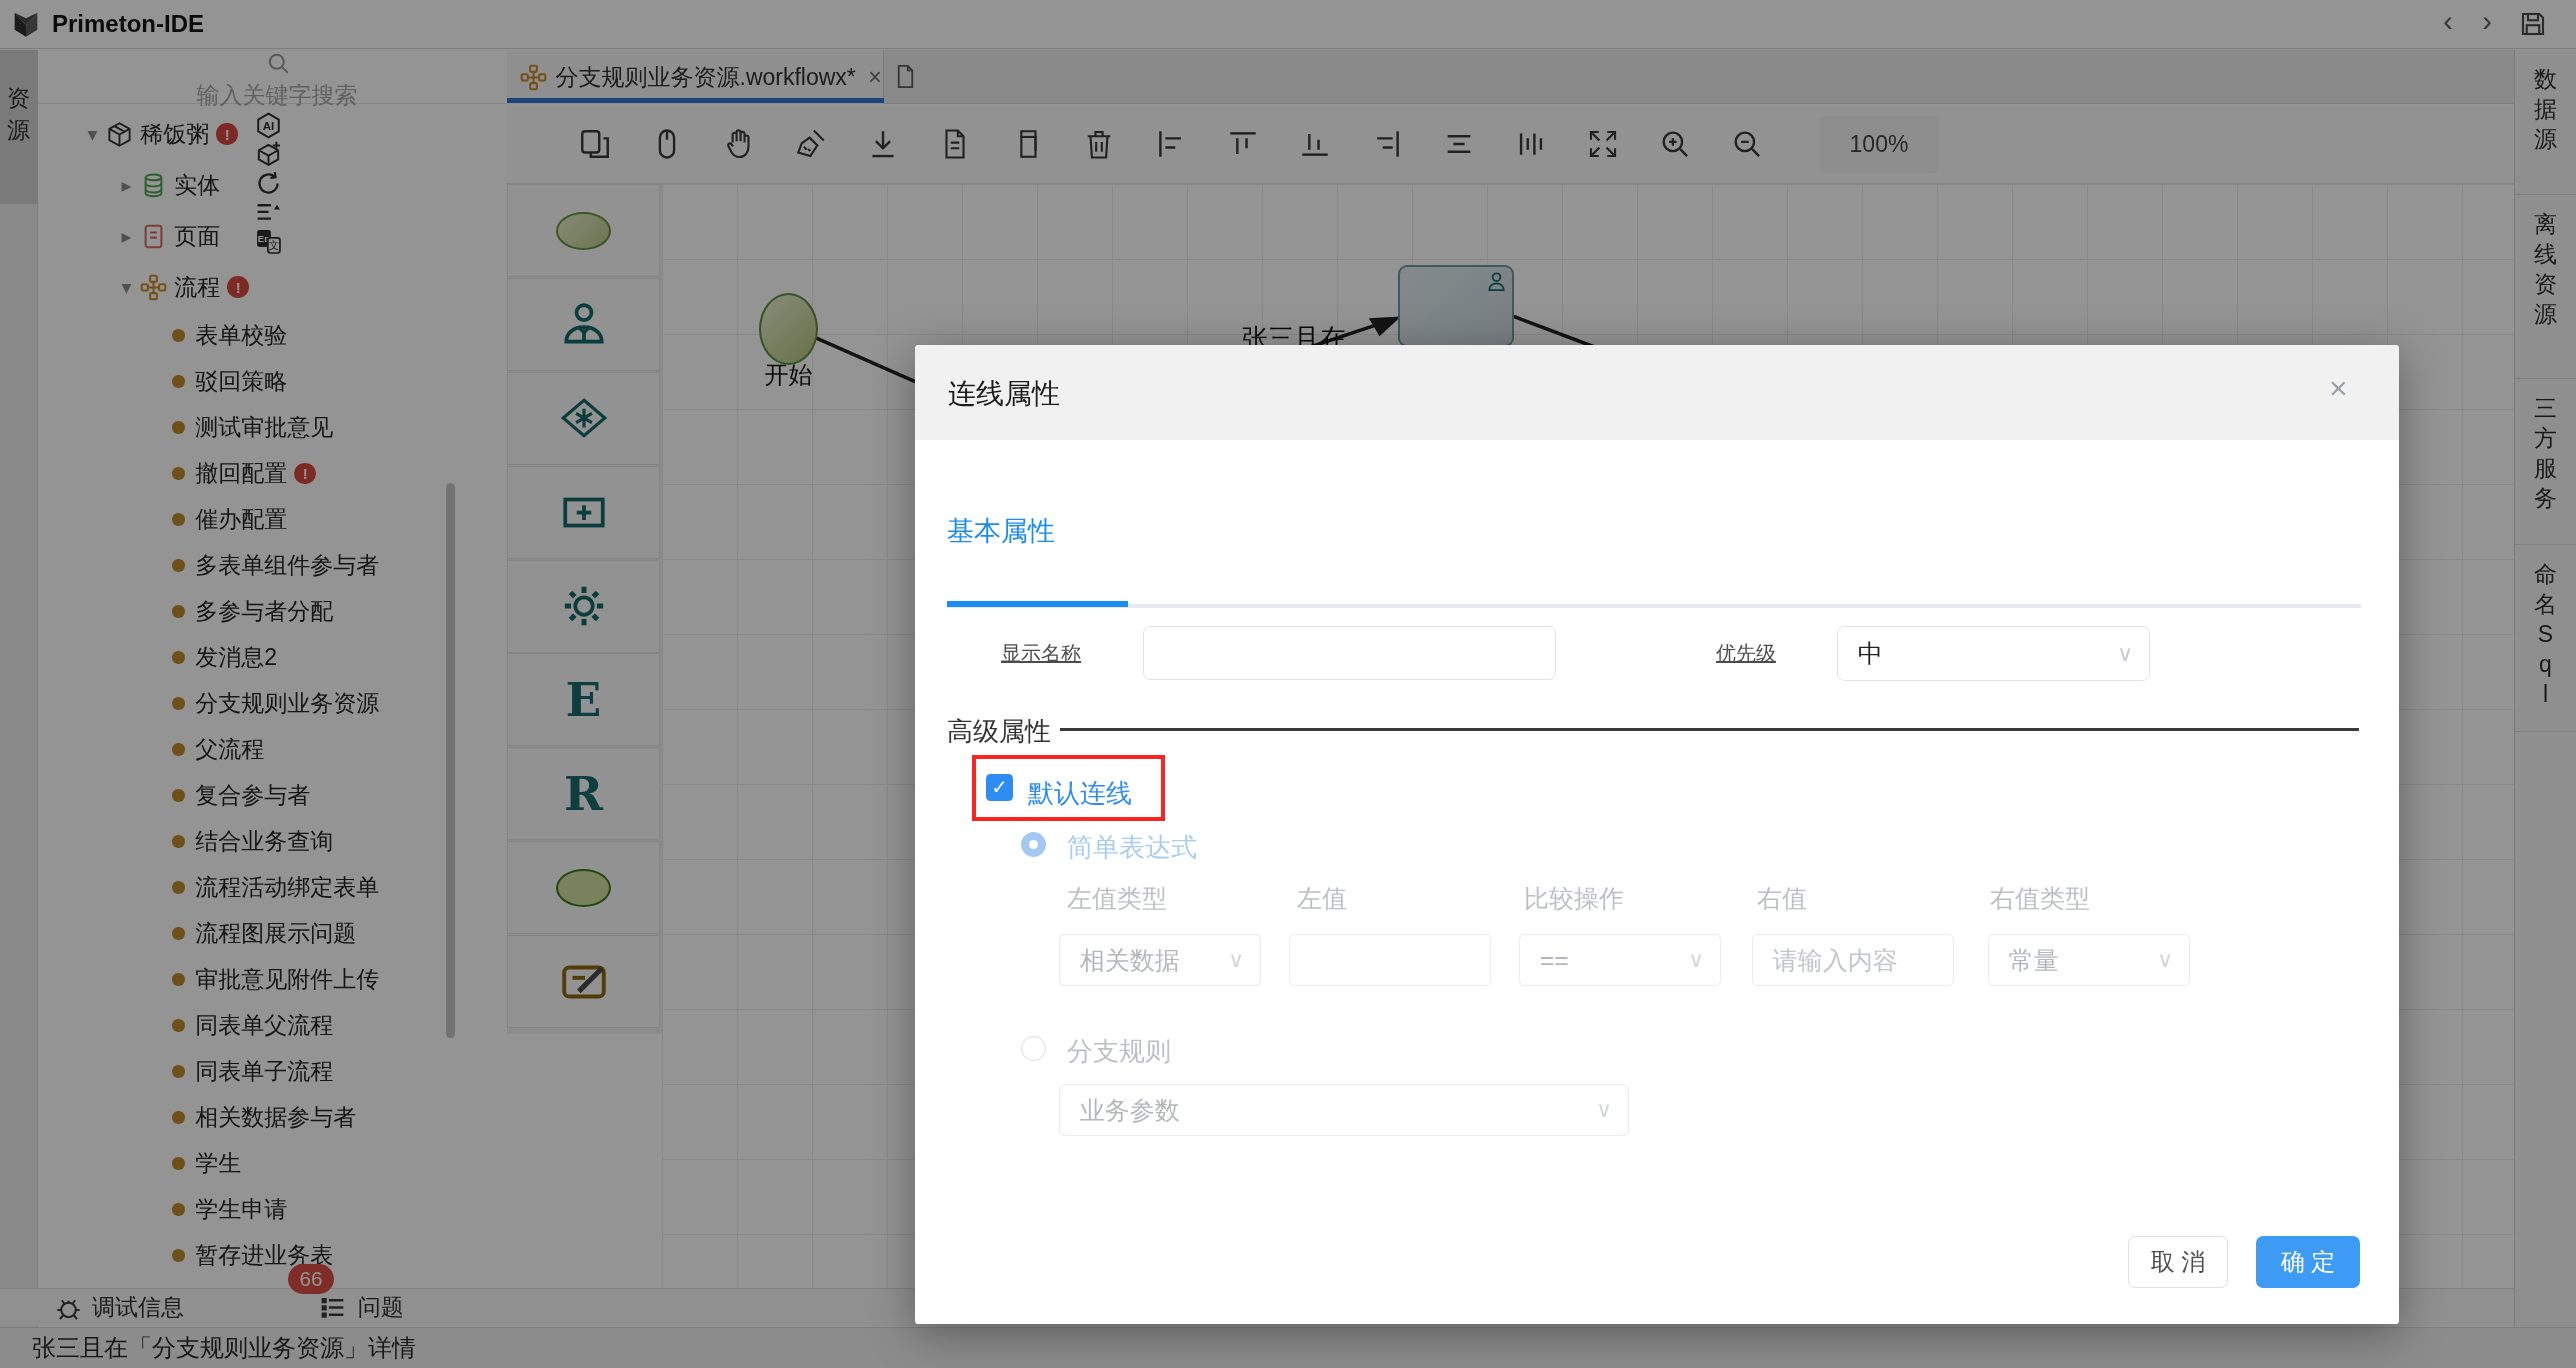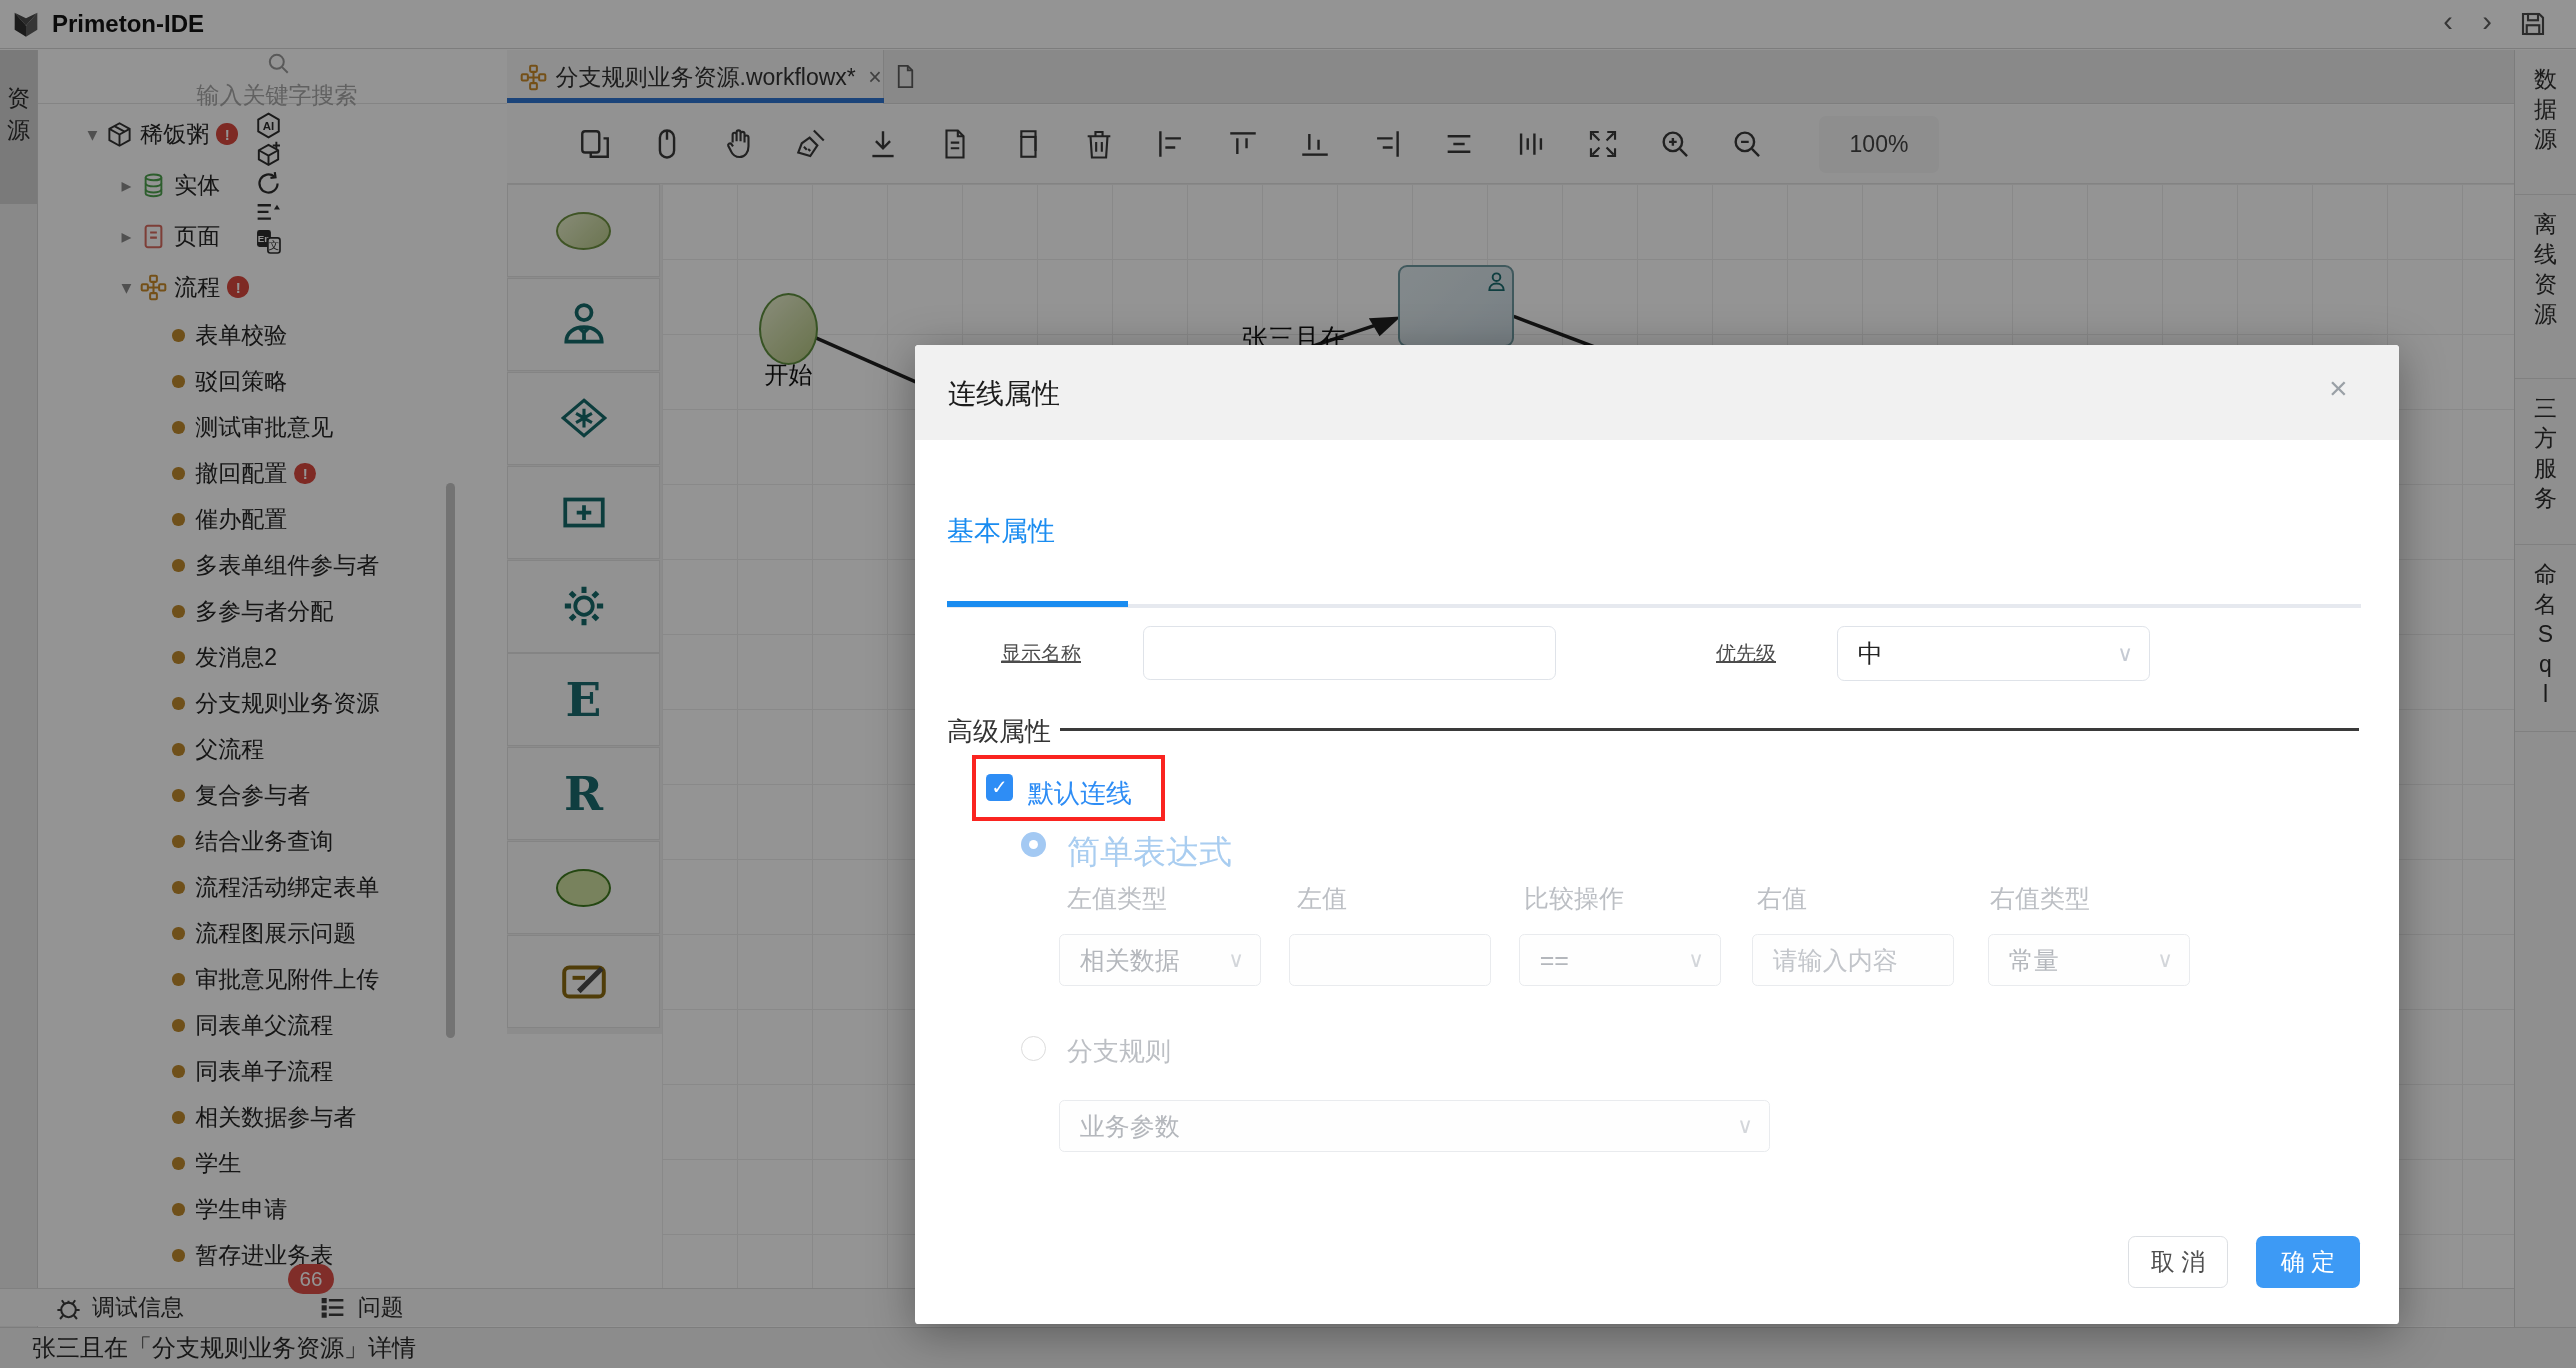--- a/index.html
+++ b/index.html
@@ -108,28 +108,28 @@
   .selbox .chev { margin-right:16px; font-size:21.5px; color:#c5cad3; }
   #pr-select { left:922px; top:281px; width:313px; height:55px; }
   #adv-label { left:32px; top:369px; font-size:26px; color:#333; }
   #adv-line { left:145px; top:383px; width:1299px; height:2.7px; background:#3a3a3a; }
   #redbox { left:57px; top:410px; width:193px; height:66px; border:4.5px solid #fa2420; }
   #defcheck { left:71px; top:429px; width:27px; height:27px; background:#2e8df5; border-radius:4.5px; color:#fff; font-size:19.7px; display:flex; align-items:center; justify-content:center; }
   #deflabel { left:113px; top:431px; font-size:26px; color:#2e8df5; }
   .radio { width:25px; height:25px; border-radius:50%; }
   #radio1 { left:106px; top:487px; background:#a3c9f3; display:flex; align-items:center; justify-content:center; }
   #radio1 i { width:9px; height:9px; border-radius:50%; background:#fff; }
-  #sexpr-label { left:152px; top:485px; font-size:33px; color:#a9cdf0; }
+  #sexpr-label { left:152px; top:485px; font-size:26px; color:#a9cdf0; }
   .collabel { top:537px; font-size:25px; color:#bcbfc4; }
   .dis { border:1.8px solid #e9ebee; border-radius:5.4px; background:#fefefe; }
   .dis .val { color:#b4b7bc; } .dis .chev { color:#d3d6da; }
   .mrow { top:589px; height:52px; }
   #radio2 { left:106px; top:691px; background:#fff; border:1.8px solid #dcdcdc; }
   #brule-label { left:152px; top:689px; font-size:26px; color:#bcbfc4; }
-  #bparam-select { left:144px; top:739px; width:711px; height:52px;margin-top:16px; }
+  #bparam-select { left:144px; top:739px; width:570px; height:52px; }
   .mbtn { top:891px; height:52px; border-radius:7.2px; display:flex; align-items:center; justify-content:center; font-size:24px; }
   #btn-cancel { left:1213px; width:100px; background:#fff; border:1.8px solid #dcdfe3; color:#4f4f4f; }
   #btn-ok { left:1341px; width:104px; background:#3d9af5; color:#fff; }
 </style>
 </head>
 <body>
 
 <div id="app">
 
   <div class="abs" id="titlebar">

